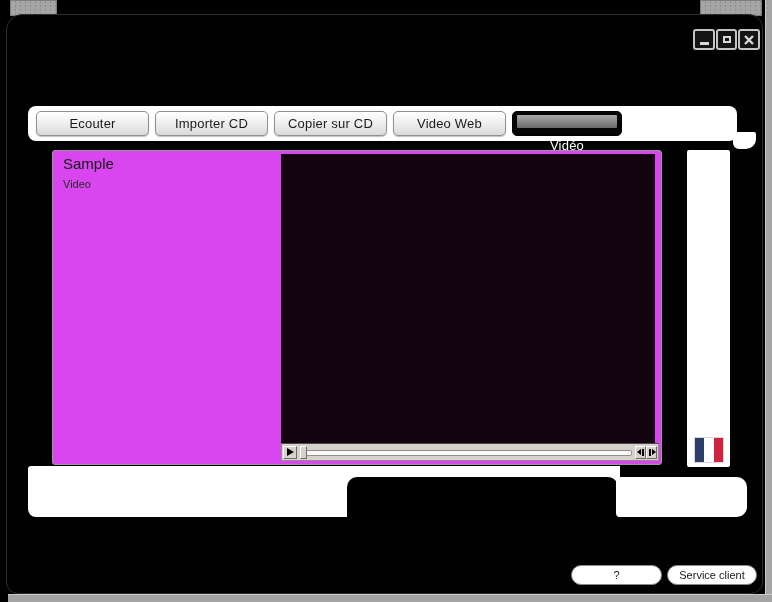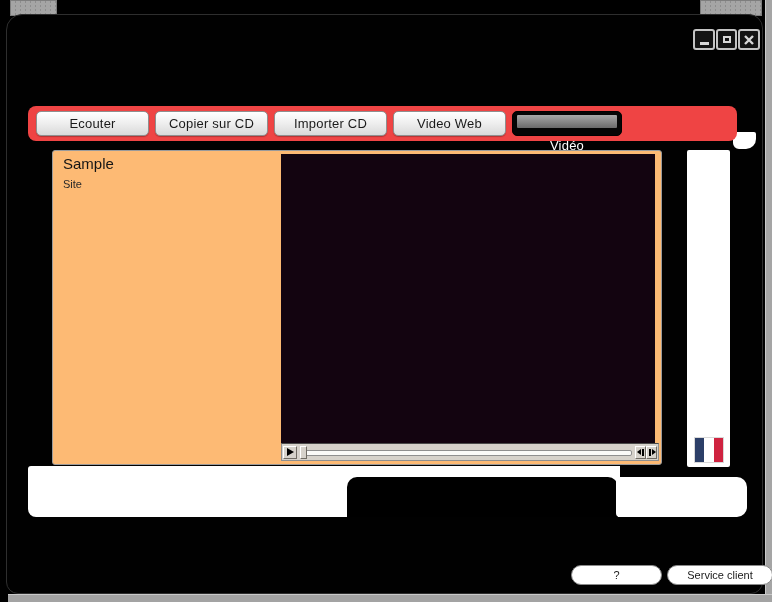--- a/index.html
+++ b/index.html
@@ -34,21 +34,21 @@
     display:flex;align-items:center;justify-content:center;cursor:default;
   }
   .winbtn-min{left:693px;}
   .winbtn-max{left:716px;width:17px;}
   .winbtn-close{left:738px;}
   .min-glyph{width:9px;height:3px;background:#d8d8d8;margin-top:8px;}
   .max-glyph{width:8px;height:7px;border:2px solid #d8d8d8;box-sizing:border-box;}
 
   
   .tab-strip{
-    left:28px;top:106px;width:709px;height:35px;background:#ef4444;border-radius:8px;
+    left:28px;top:106px;width:709px;height:35px;background:#ffffff;border-radius:8px;
     display:flex;align-items:center;padding-left:8px;
   }
   .tab-corner{left:733px;top:132px;width:23px;height:17px;background:#fff;border-radius:0 2px 10px 6px;}
   .tab{
     width:111px;height:23px;margin-right:6px;border:1px solid #8f8f8f;border-radius:5px;
     background:linear-gradient(180deg,#ffffff 0%,#f0f0f0 45%,#d9d9d9 100%);
     display:flex;align-items:center;justify-content:center;
     font-size:13px;color:#1a1a1a;letter-spacing:.2px;cursor:default;
     box-shadow:inset 0 1px 0 #fff,0 1px 1px rgba(0,0,0,.25);
   }
@@ -57,21 +57,21 @@
     color:#fff;box-shadow:none;
   }
   .tab.active .active-sheen{
     position:absolute;left:4px;right:4px;top:3px;height:13px;
     background:linear-gradient(180deg,#a8a8a8,#6a6a6a);border-radius:1px;
   }
   .tab.active .tab-label{position:relative;z-index:1;margin-top:44px;}
 
   
   .main-panel{
-    left:52px;top:150px;width:610px;height:315px;background:#fdba74;
+    left:52px;top:150px;width:610px;height:315px;background:#d946ef;
     border:1px solid #9a9a9a;border-radius:3px;
   }
   .panel-title{position:absolute;left:10px;top:4px;font-size:15px;color:#151515;}
   .panel-subtitle{position:absolute;left:10px;top:27px;font-size:11px;color:#2a2a2a;}
 
   .video-wrap{position:absolute;left:228px;top:3px;width:374px;height:305px;}
   .video-screen{position:absolute;left:0;top:0;width:374px;height:289px;background:#130410;}
   .scrubber{
     position:absolute;left:0;top:289px;width:374px;height:16px;background:#d6d2cb;
     border:1px solid #8f8f8f;border-top:1px solid #4a4a4a;
@@ -103,21 +103,21 @@
   }
   .flag div{flex:1;}
 
   
   .pill-btn{
     height:20px;background:#fff;border:1px solid #8a8a8a;border-radius:10px;
     display:flex;align-items:center;justify-content:center;
     font-size:11px;color:#1a1a1a;cursor:default;
   }
   .help-btn{left:571px;top:565px;width:91px;}
-  .service-btn{left:667px;top:565px;width:106px;}
+  .service-btn{left:667px;top:565px;width:90px;}
 </style>
 </head>
 <body>
 
 <div class="abs frag frag-tl"></div>
 <div class="abs frag frag-tr"></div>
 <div class="abs strip-right"></div>
 <div class="abs strip-bottom"></div>
 
 <div class="abs app-window"></div>
@@ -133,37 +133,37 @@
     <path d="M1 1 L9 9 M9 1 L1 9" stroke="#d8d8d8" stroke-width="2.4"></path>
   </svg>
 </div>
 
 <div class="abs tab-corner"></div>
 <div class="abs tab-strip">
   <div class="tab">
     <span class="tab-label">Ecouter</span>
   </div>
   <div class="tab">
+    <span class="tab-label">Importer CD</span>
+  </div>
+  <div class="tab">
     <span class="tab-label">Copier sur CD</span>
-  </div>
-  <div class="tab">
-    <span class="tab-label">Importer CD</span>
   </div>
   <div class="tab">
     <span class="tab-label">Video Web</span>
   </div>
   <div class="tab active">
     <span class="active-sheen"></span>
     <span class="tab-label">Vidéo</span>
   </div>
 </div>
 
 <div class="abs main-panel">
   <div class="panel-title">Sample</div>
-  <div class="panel-subtitle">Site</div>
+  <div class="panel-subtitle">Video</div>
 
   <div class="video-wrap">
     <div class="video-screen"></div>
     <div class="scrubber">
       <div class="raised play-btn">
         <span class="play-glyph"></span>
       </div>
       <div class="track-zone">
         <div class="track"></div>
         <div class="raised thumb"></div>

